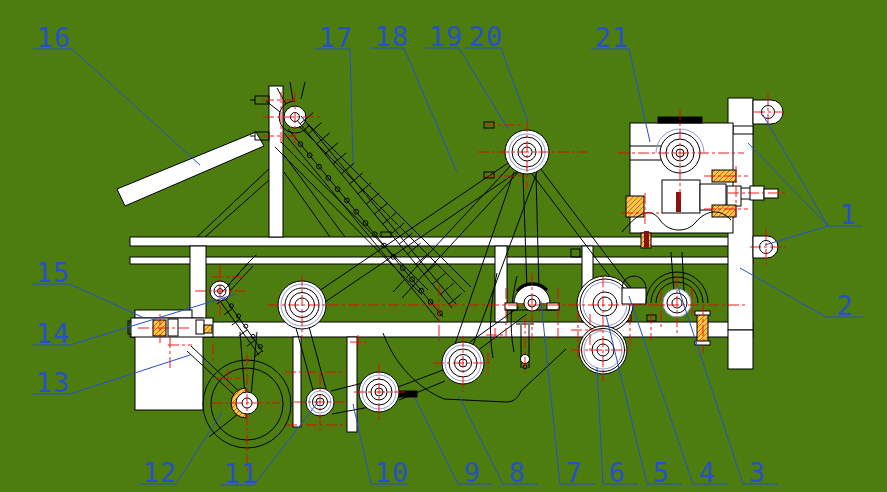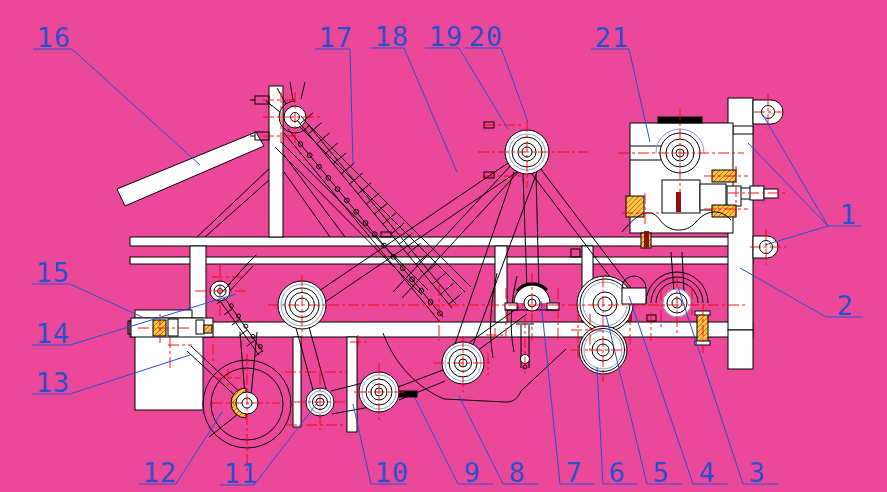--- a/index.html
+++ b/index.html
@@ -1,16 +1,16 @@
 <!DOCTYPE html>
 <html><head>
 <meta charset="utf-8">
 <style>
   html,body{margin:0;padding:0;background:#fff;}
-  .stage{width:887px;height:492px;position:relative;background:#ec4899;overflow:hidden;
+  .stage{width:887px;height:492px;position:relative;background:#4d7c0f;overflow:hidden;
          font-family:"DejaVu Sans Mono", monospace;}
   svg text{font-family:"DejaVu Sans Mono", monospace;font-size:27px;letter-spacing:1px;}
   .blk{stroke:#000;fill:none;stroke-width:1;}
 </style>
 </head>
 <body>
 
 <div class="stage">
 <svg width="887" height="492" viewBox="0 0 887 492">
   <defs>

